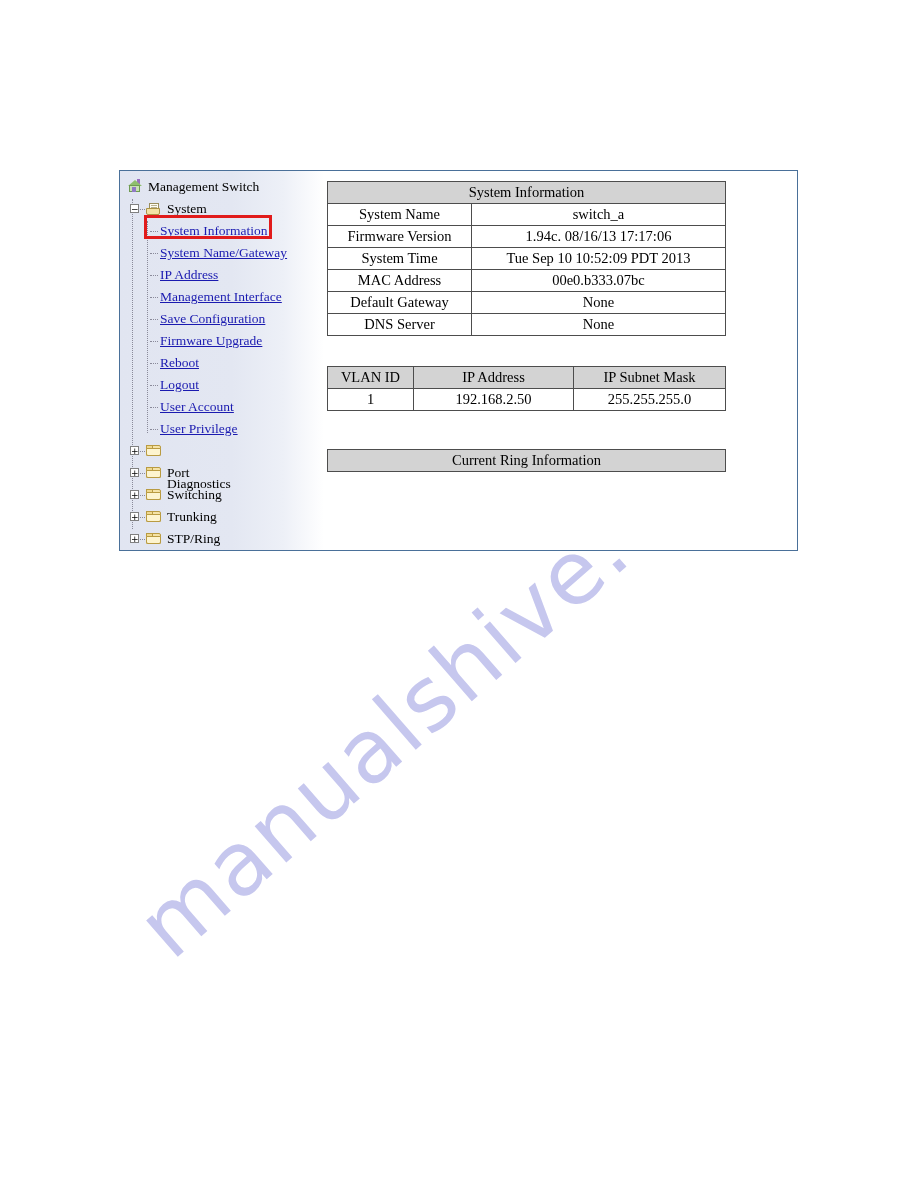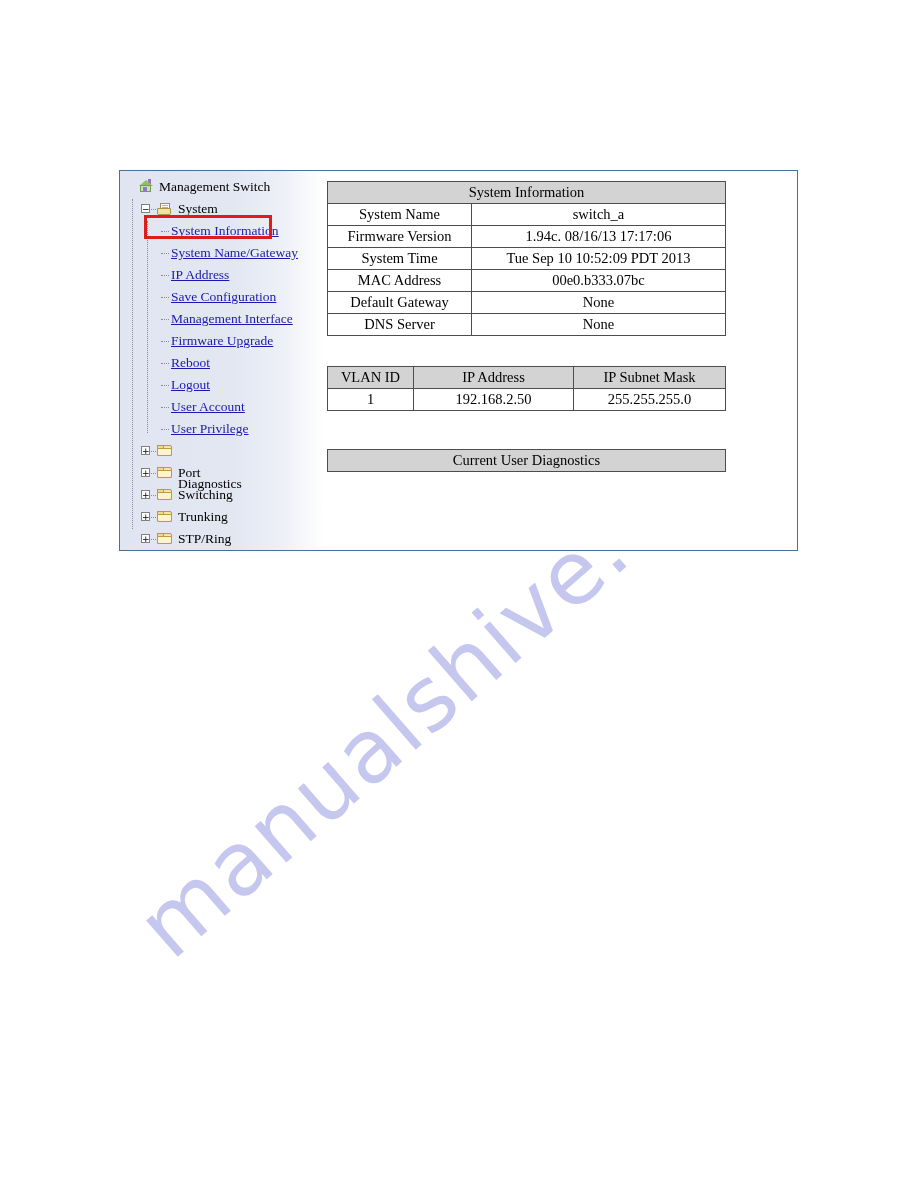--- a/index.html
+++ b/index.html
@@ -56,21 +56,21 @@
 
   
   #nav-tree {
     position: absolute;
     left: 0;
     top: 0;
     width: 204px;
     height: 379px;
     background: linear-gradient(to right, #e1e5f1 0%, #e3e7f2 55%, #edf0f7 80%, #ffffff 100%);
     box-sizing: border-box;
-    padding: 5px 0 0 13px;
+    padding: 5px 0 0 2px;
     overflow: hidden;
   }
   .tree-row {
     position: relative;
     height: 22px;
     line-height: 22px;
     font-size: 13.5px;
     color: #000000;
     white-space: nowrap;
   }
@@ -304,25 +304,25 @@
         <div class="tree-row">
           <span class="dots-h" style="left: 28px; width: 8px;"></span>
           <span class="tree-label tree-link" style="left: 38px;">System Name/Gateway</span>
         </div>
         <div class="tree-row">
           <span class="dots-h" style="left: 28px; width: 8px;"></span>
           <span class="tree-label tree-link" style="left: 38px;">IP Address</span>
         </div>
         <div class="tree-row">
           <span class="dots-h" style="left: 28px; width: 8px;"></span>
+          <span class="tree-label tree-link" style="left: 38px;">Management Interface</span>
+        </div>
+        <div class="tree-row">
+          <span class="dots-h" style="left: 28px; width: 8px;"></span>
           <span class="tree-label tree-link" style="left: 38px;">Save Configuration</span>
-        </div>
-        <div class="tree-row">
-          <span class="dots-h" style="left: 28px; width: 8px;"></span>
-          <span class="tree-label tree-link" style="left: 38px;">Management Interface</span>
         </div>
         <div class="tree-row">
           <span class="dots-h" style="left: 28px; width: 8px;"></span>
           <span class="tree-label tree-link" style="left: 38px;">Firmware Upgrade</span>
         </div>
         <div class="tree-row">
           <span class="dots-h" style="left: 28px; width: 8px;"></span>
           <span class="tree-label tree-link" style="left: 38px;">Reboot</span>
         </div>
         <div class="tree-row">
@@ -458,21 +458,21 @@
         </tbody>
     </table>
 
     <table class="sw-table" id="table-current-user">
       <colgroup>
           <col style="width:303px">
           <col style="width:95px">
         </colgroup>
       <thead>
         <tr>
-          <th class="hdr" colspan="2">Current User Diagnostics</th>
+          <th class="hdr" colspan="2">Current Ring Information</th>
         </tr>
       </thead>
       <tbody id="curuser-body">
         </tbody>
     </table>
 
   </div>
 </div>
 
 </body></html>

